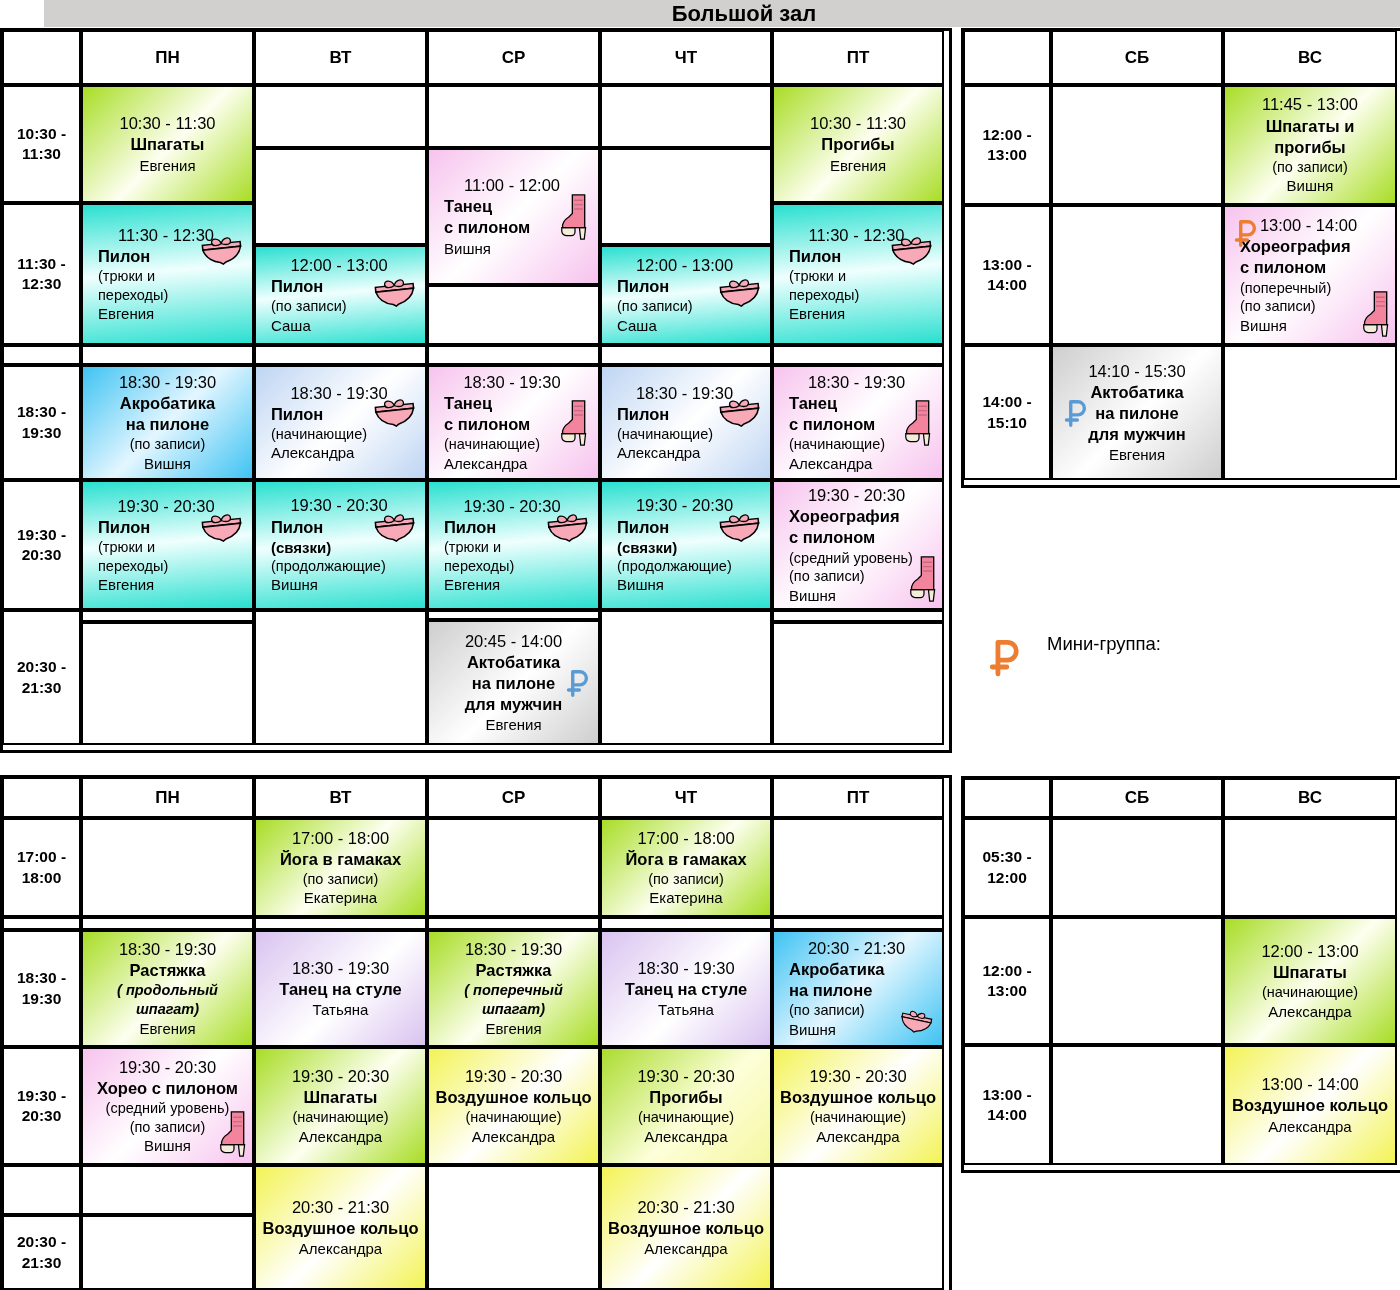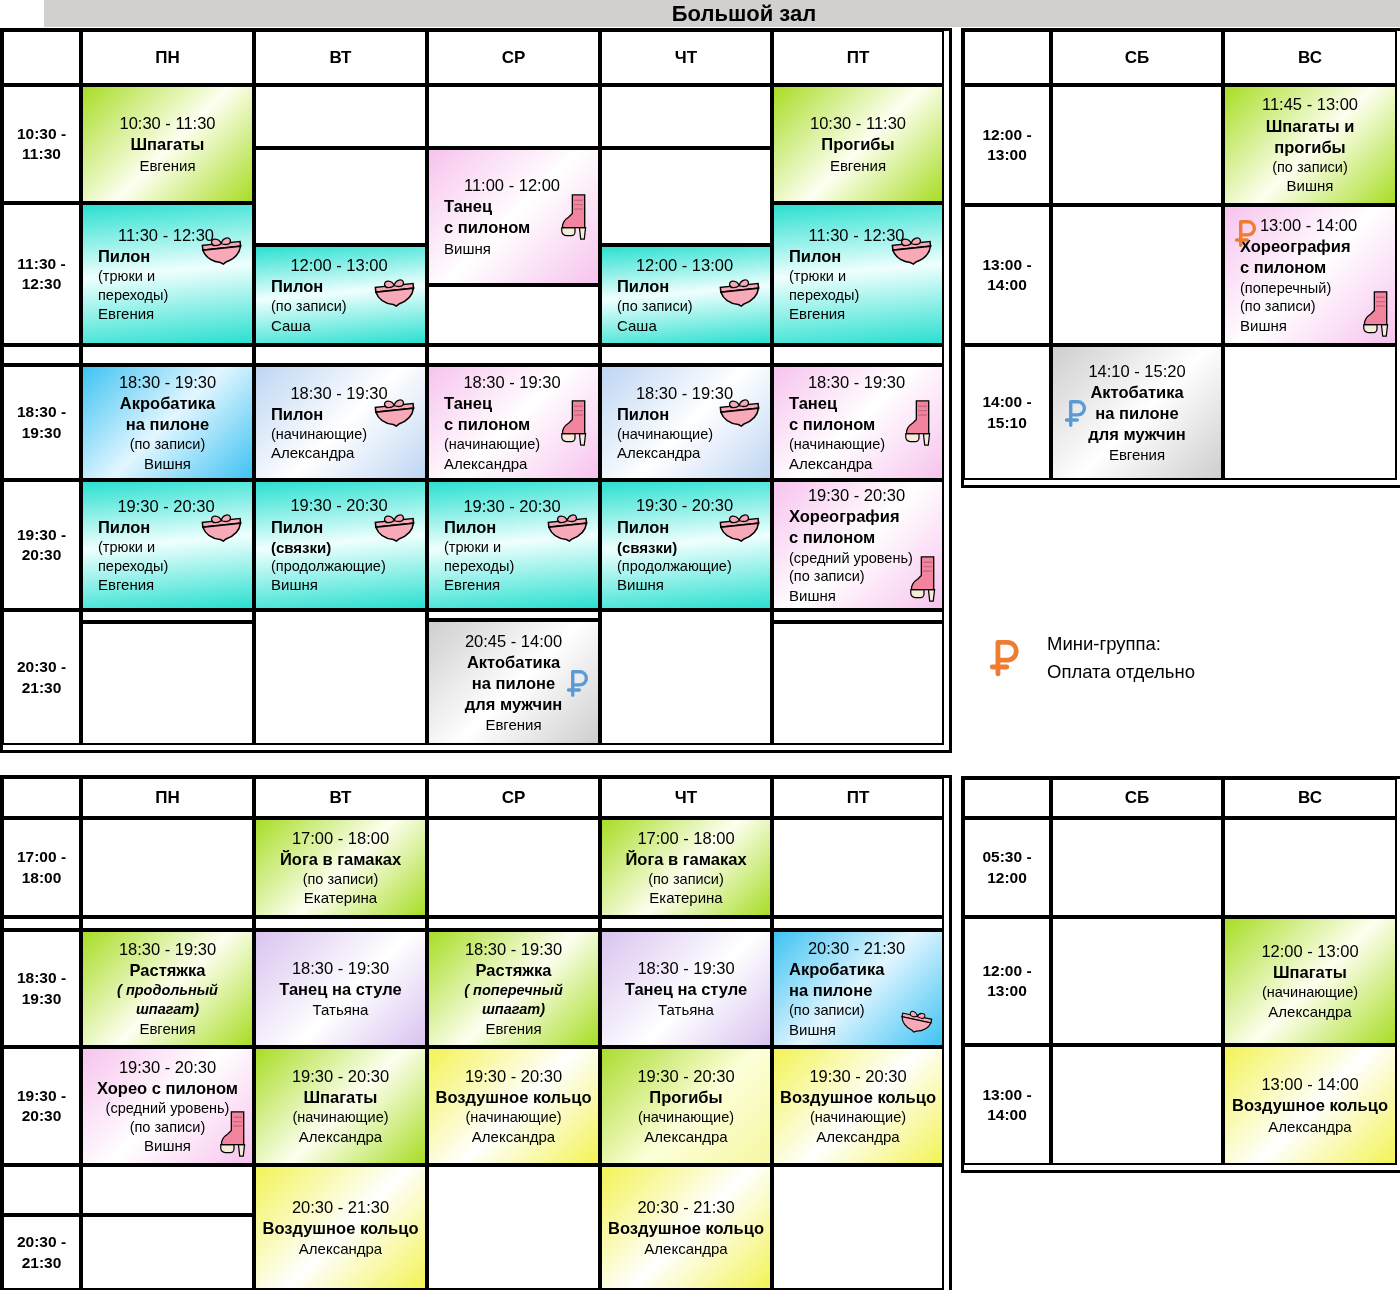--- a/index.html
+++ b/index.html
@@ -64,21 +64,20 @@
   <div class="outline o-sw"></div>
 
   <div class="legend">
     <span class="legend-ico">
       <svg viewBox="0 0 28 34" width="36" height="43">
           <path d="M10 30 V5 h7.5 a7 7 0 0 1 0 14 H10 M5.5 24.5 H17" fill="none" stroke="currentColor" stroke-width="3.8" stroke-linecap="round" stroke-linejoin="round"></path>
         </svg>
     </span>
     <div class="legend-text">
       <div>Мини-группа:</div>
-      <div>Оплата отдельно</div>
     </div>
   </div>
 <div class="cell" style="left: 2px; top: 30px; width: 79px; height: 55px;"></div>
     <div class="cell" style="left: 81px; top: 30px; width: 173px; height: 55px;">
       <div class="ln day">ПН</div>
     </div>
     <div class="cell" style="left: 254px; top: 30px; width: 173px; height: 55px;">
       <div class="ln day">ВТ</div>
     </div>
     <div class="cell" style="left: 427px; top: 30px; width: 173px; height: 55px;">
@@ -351,21 +350,21 @@
     </div>
     <div class="cell" style="left: 963px; top: 205px; width: 88px; height: 140px;">
       <div class="ln tc">13:00 - 14:00</div>
     </div>
     <div class="cell" style="left: 963px; top: 345px; width: 88px; height: 135px;">
       <div class="ln tc">14:00 - 15:10</div>
     </div>
     <div class="cell" style="left: 1051px; top: 85px; width: 172px; height: 120px;"></div>
     <div class="cell" style="left: 1051px; top: 205px; width: 172px; height: 140px;"></div>
     <div class="cell c-gray" style="left: 1051px; top: 345px; width: 172px; height: 135px;">
-      <div class="ln time">14:10 - 15:20</div>
+      <div class="ln time">14:10 - 15:30</div>
       <div class="ln title">Актобатика</div>
       <div class="ln title">на пилоне</div>
       <div class="ln title">для мужчин</div>
       <div class="ln name">Евгения</div>
       <span class="ico p-lm ruble-blue"><svg viewBox="0 0 28 34" width="27" height="32">
           <path d="M10 30 V5 h7.5 a7 7 0 0 1 0 14 H10 M5.5 24.5 H17" fill="none" stroke="currentColor" stroke-width="3.6" stroke-linecap="round" stroke-linejoin="round"></path>
         </svg></span>
     </div>
     <div class="cell c-green" style="left: 1223px; top: 85px; width: 174px; height: 120px;">
       <div class="ln time">11:45 - 13:00</div>

